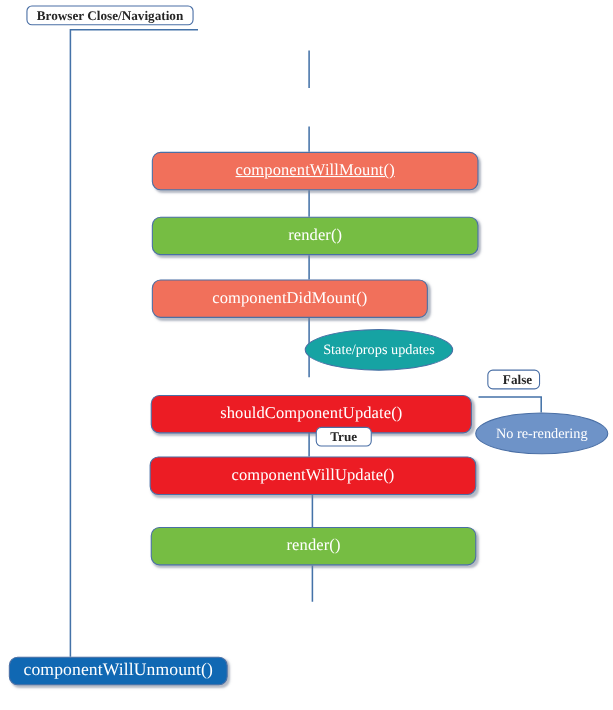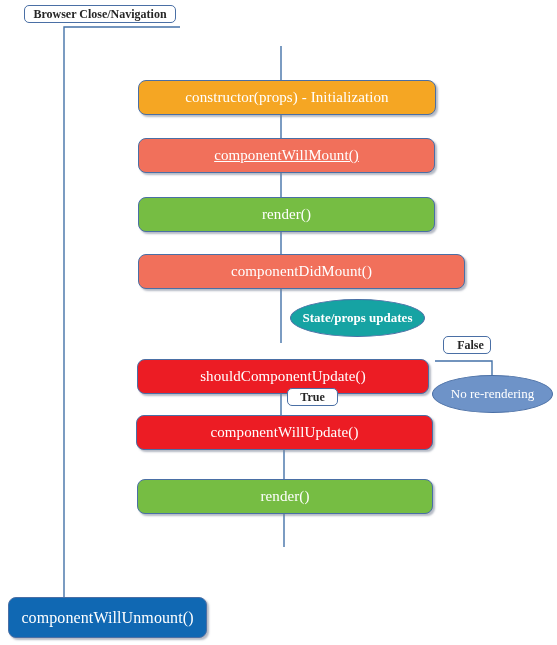--- a/index.html
+++ b/index.html
@@ -97,54 +97,51 @@
 
       <line x1="284" y1="514" x2="284" y2="547"></line>
 
       <path d="M 435 361 L 492 361 L 492 375"></path>
 
       <path d="M 180 27 L 64 27 L 64 597"></path>
     </g>
   </svg>
 
 
-  <div class="node" style="left:138px;top:80px;width:298px;height:35px;background:#f5a623;">
-    <span>constructor(props) - Initialization</span>
-  </div>
 
   <div class="node" style="left:138px;top:138px;width:297px;height:35px;background:#f1705b;text-decoration:underline;">
     <span>componentWillMount()</span>
   </div>
 
   <div class="node" style="left:138px;top:197px;width:297px;height:35px;background:#76bd43;">
     <span>render()</span>
   </div>
 
-  <div class="node" style="left:138px;top:254px;width:327px;height:35px;background:#f1705b;">
+  <div class="node" style="left:138px;top:254px;width:251px;height:35px;background:#f1705b;">
     <span>componentDidMount()</span>
   </div>
 
   <div class="node" style="left:137px;top:343px;width:292px;height:35px;background:#ec1c24;margin-top:16px;">
     <span>shouldComponentUpdate()</span>
   </div>
 
   <div class="node" style="left:136px;top:415px;width:297px;height:35px;background:#ec1c24;">
     <span>componentWillUpdate()</span>
   </div>
 
   <div class="node" style="left:137px;top:479px;width:296px;height:35px;background:#76bd43;">
     <span>render()</span>
   </div>
 
 
-  <div class="node" style="left:8px;top:597px;width:199px;height:41px;background:#1068b3;font-size:16px;">
+  <div class="node" style="left:8px;top:597px;width:199px;height:26px;background:#1068b3;font-size:16px;">
     <span>componentWillUnmount()</span>
   </div>
 
-  <div class="ellipse" style="left:290px;top:299px;width:135px;height:38px;background:#16a3a3;font-weight:bold;">
+  <div class="ellipse" style="left:277px;top:299px;width:135px;height:38px;background:#16a3a3;">
     <span>State/props updates</span>
   </div>
 
   <div class="ellipse" style="left:432px;top:375px;width:121px;height:38px;background:#6e93c8;">
     <span>No re-rendering</span>
   </div>
 
   <div class="edge-label" style="left:24px;top:5px;width:152px;height:18px;">
     <span>Browser Close/Navigation</span>
   </div>

